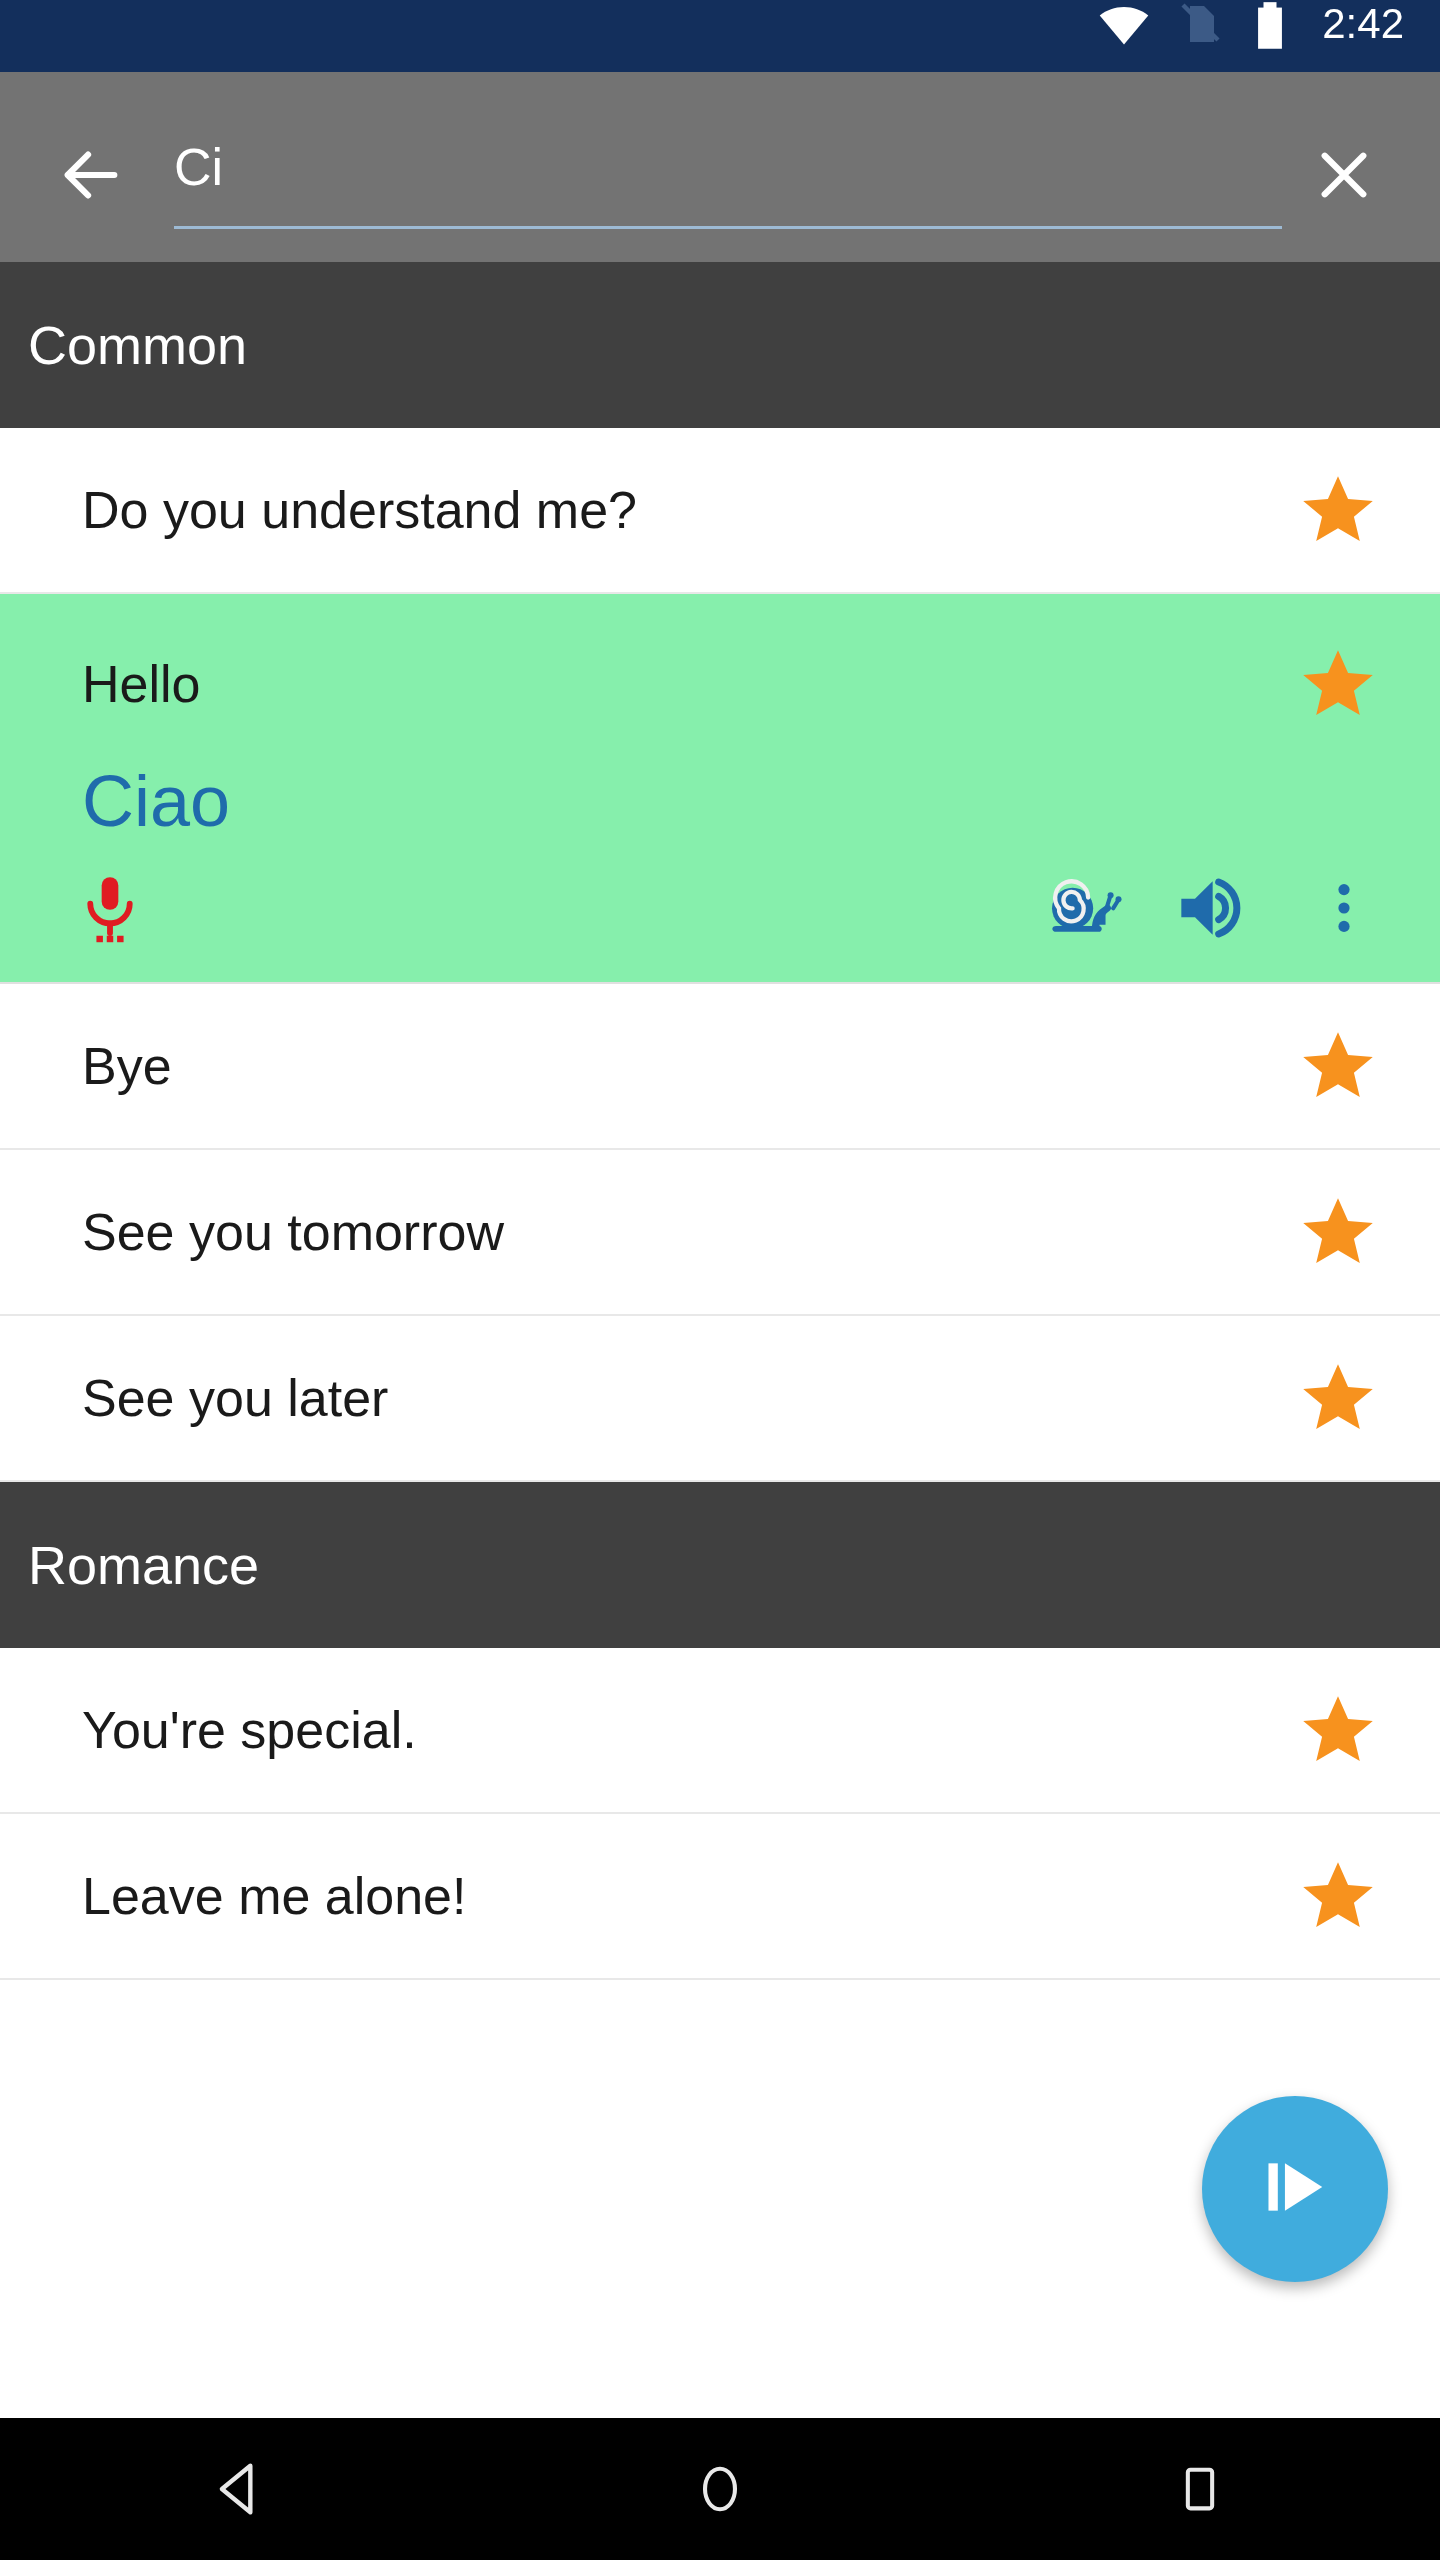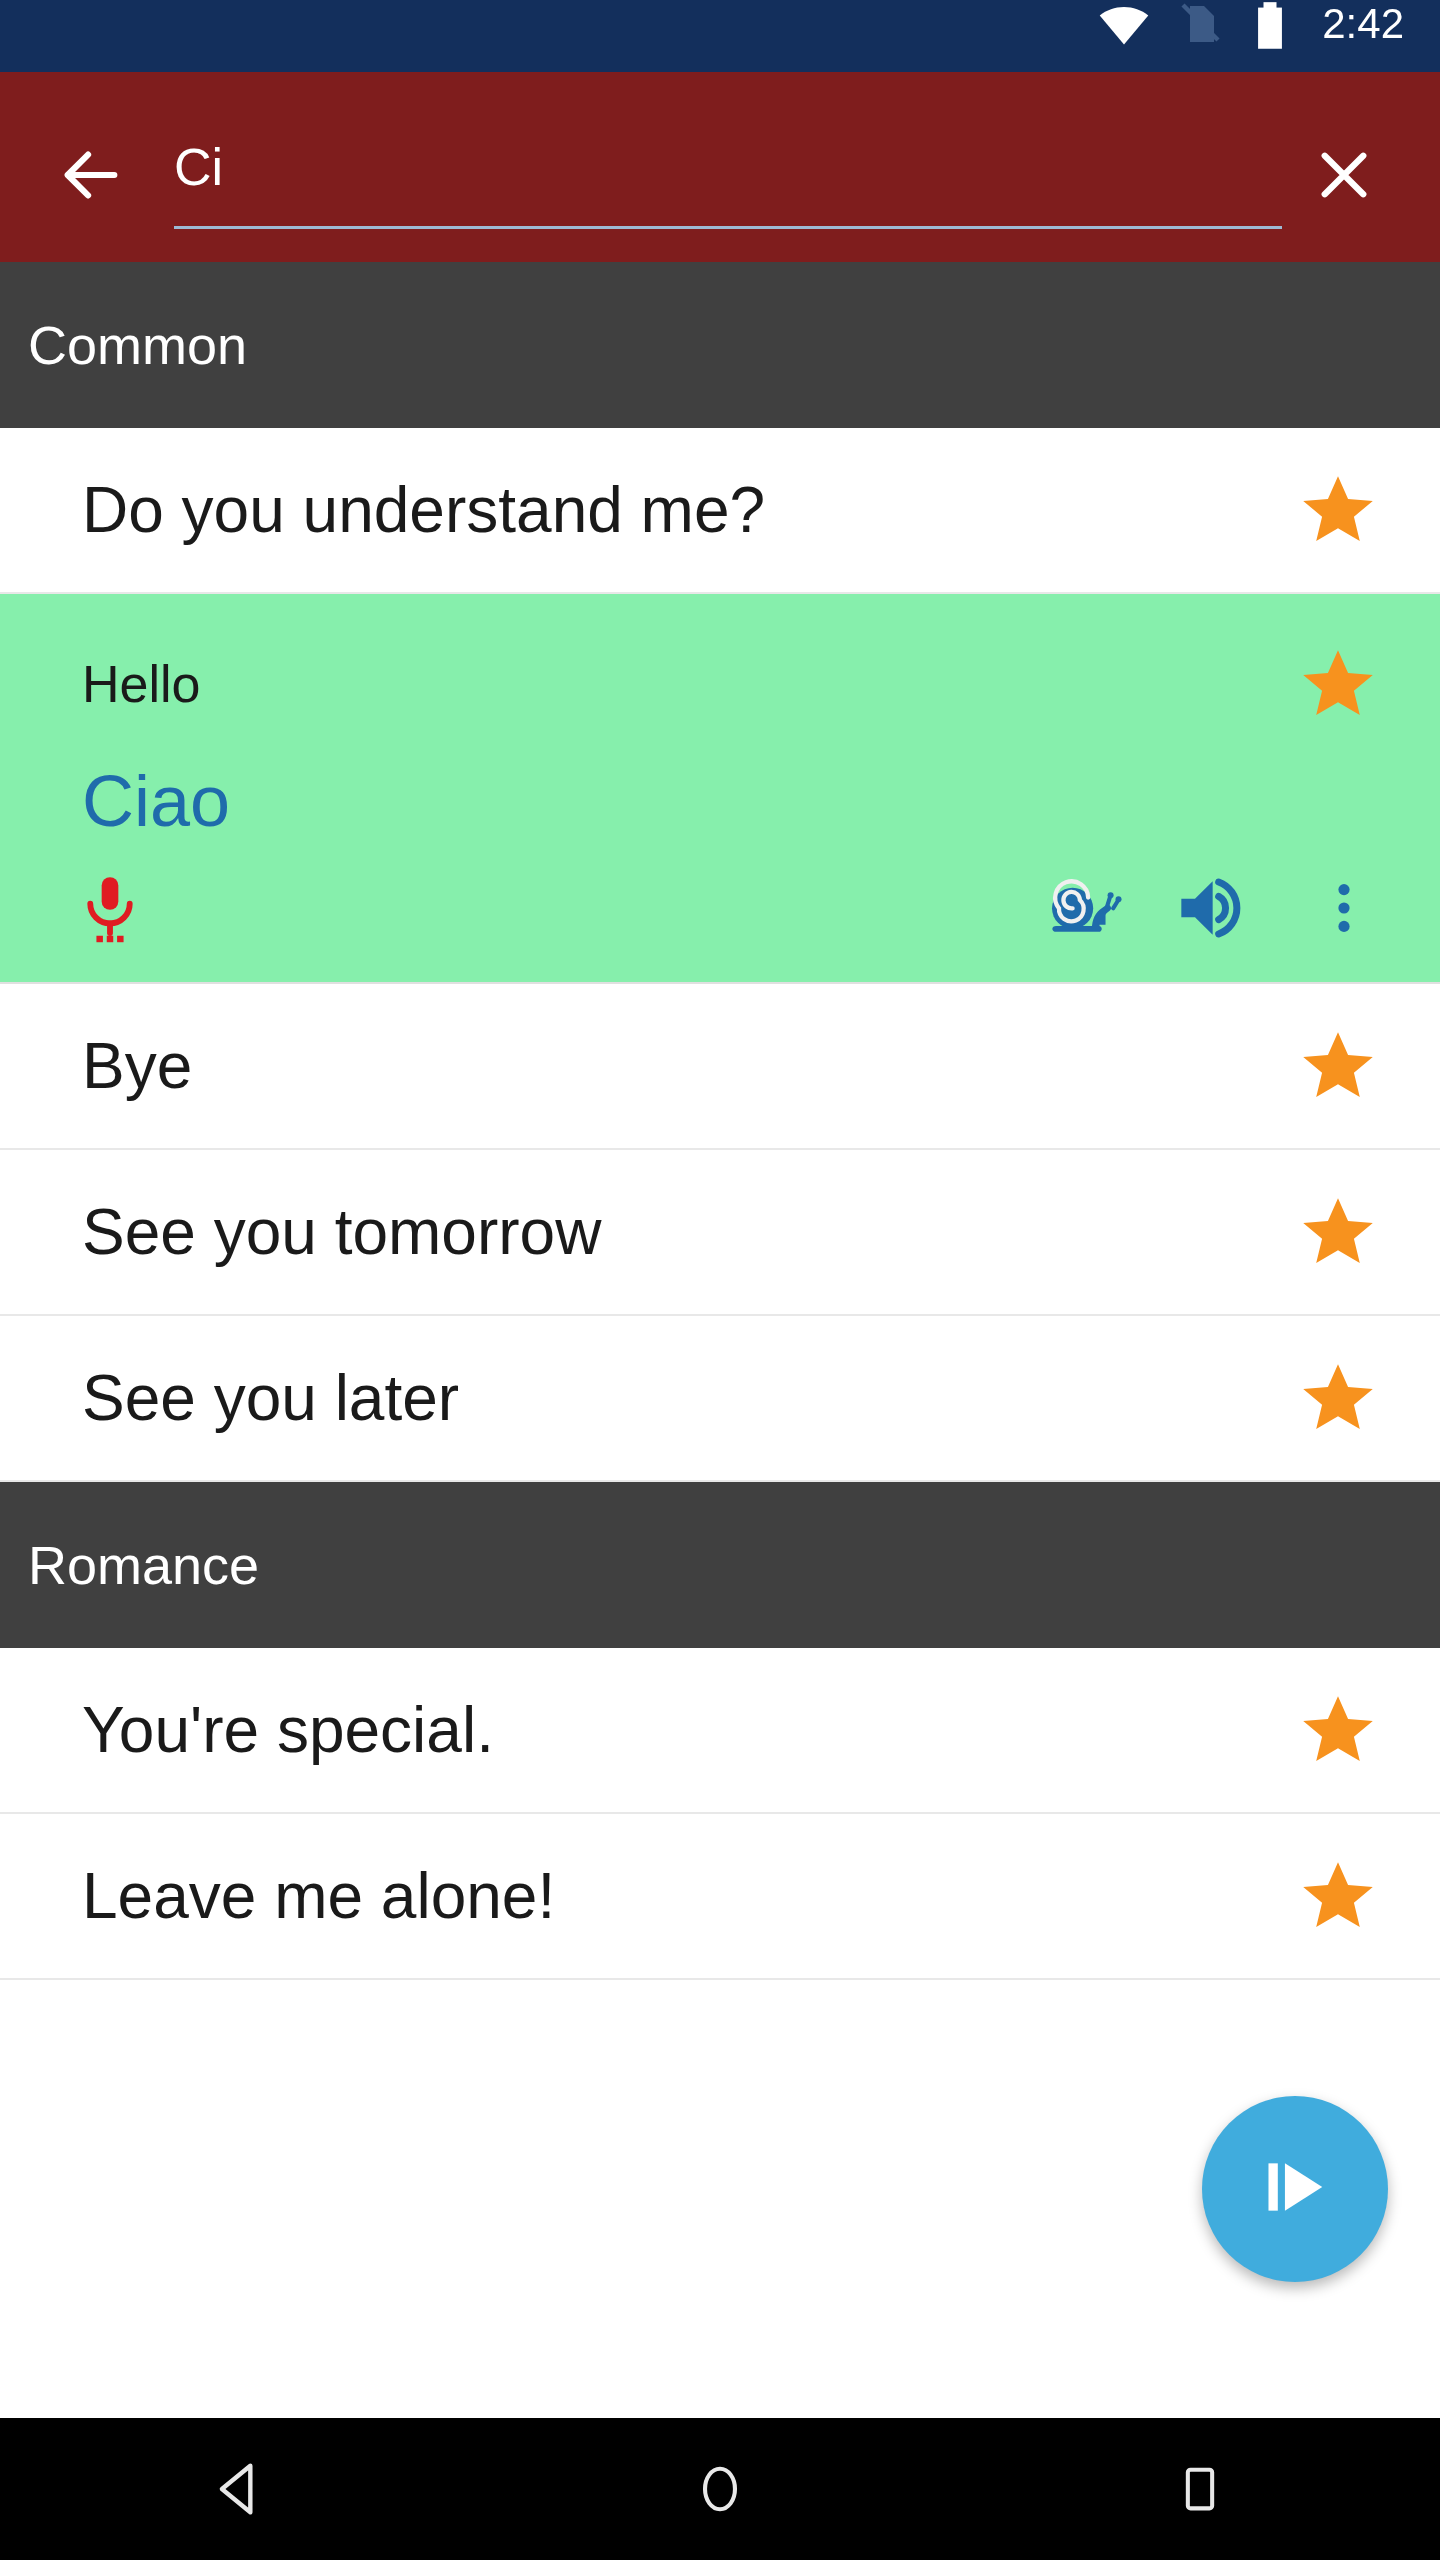--- a/index.html
+++ b/index.html
@@ -18,21 +18,21 @@
     padding-right:36px; gap:26px;
   }
   .sb-icon { display:flex; align-items:center; }
   .sb-time {
     color:#ffffff; font-size:42px; letter-spacing:0px;
     margin-left:6px; font-weight:400;
   }
 
   
   .appbar {
-    height:190px; background:#7f1d1d;
+    height:190px; background:#737373;
     display:flex; align-items:center;
     padding:16px 40px 0 48px;
     position:relative;
   }
   .back-btn {
     width:86px; height:86px; flex:none;
     display:flex; align-items:center; justify-content:center;
     cursor:pointer;
   }
   .search-wrap {
@@ -68,21 +68,21 @@
   }
 
   .row {
     min-height:166px; background:#ffffff;
     border-bottom:2px solid #e8e8e8;
     display:flex; align-items:center;
     padding:0 56px 0 82px;
     position:relative;
   }
   .row-label {
-    flex:1; font-size:64px; color:#1a1a1a;
+    flex:1; font-size:52px; color:#1a1a1a;
   }
   .star { width:92px; height:92px; flex:none; display:flex;
           align-items:center; justify-content:center; cursor:pointer; }
 
   
   .row-expanded {
     background:#86efac; border-bottom:2px solid #e0e0e0;
     display:block; padding:0;
   }
   .exp-top {

